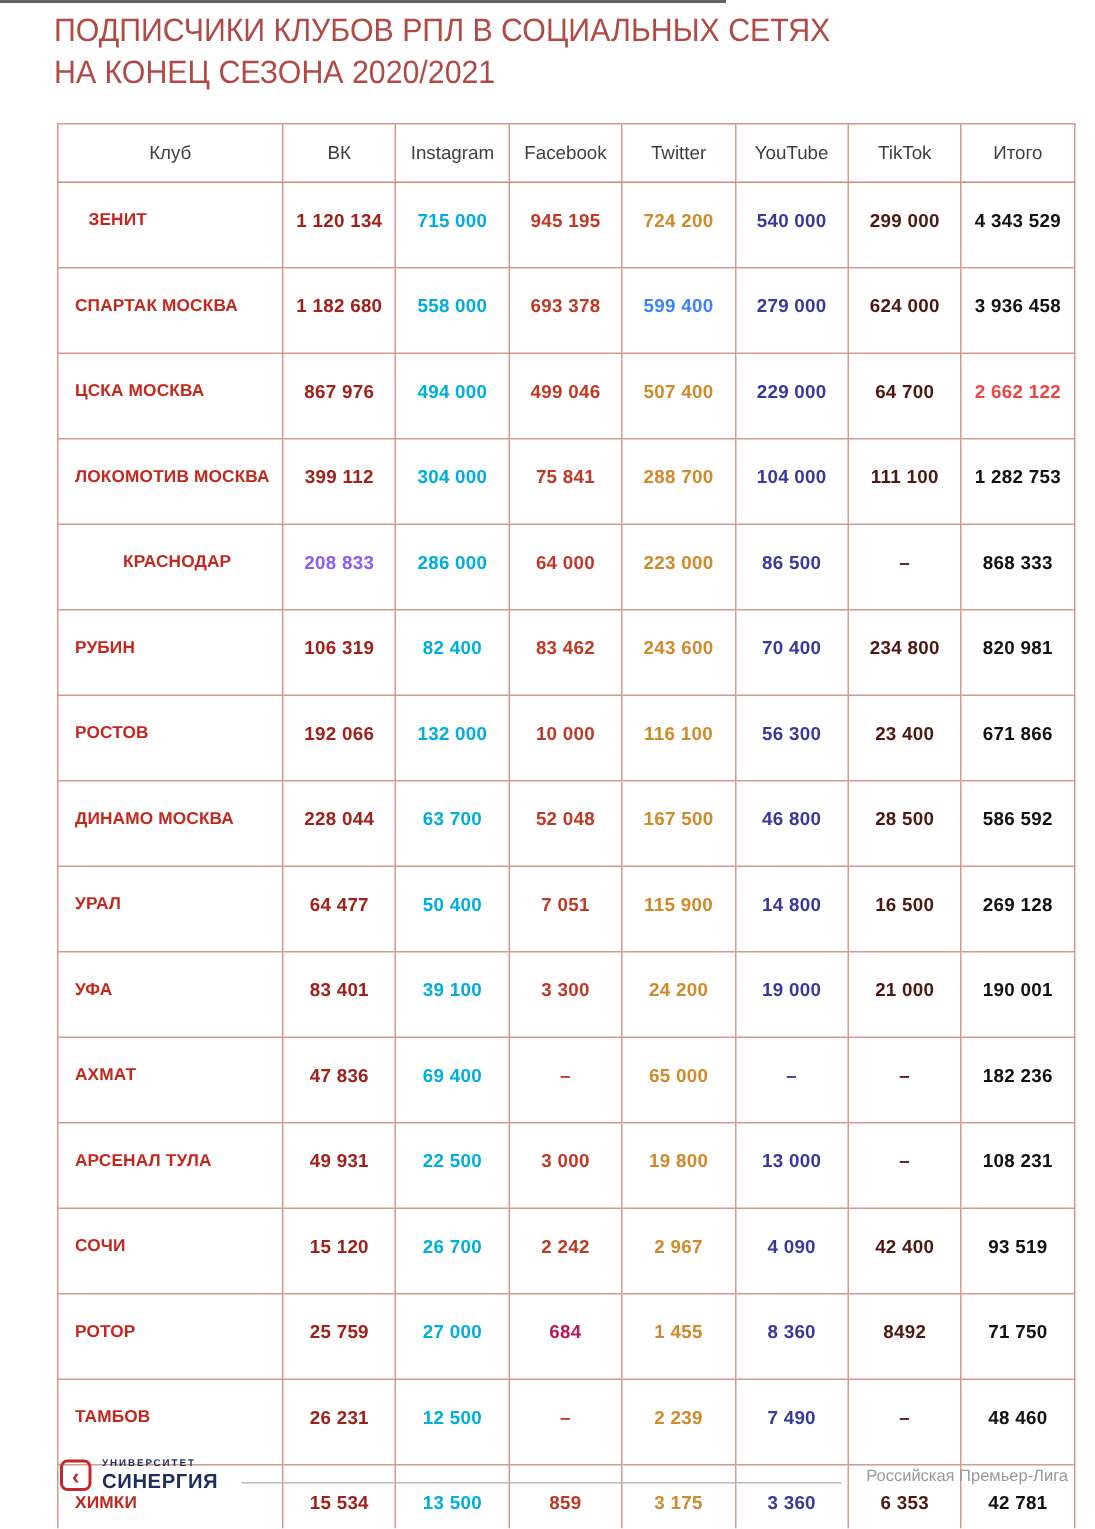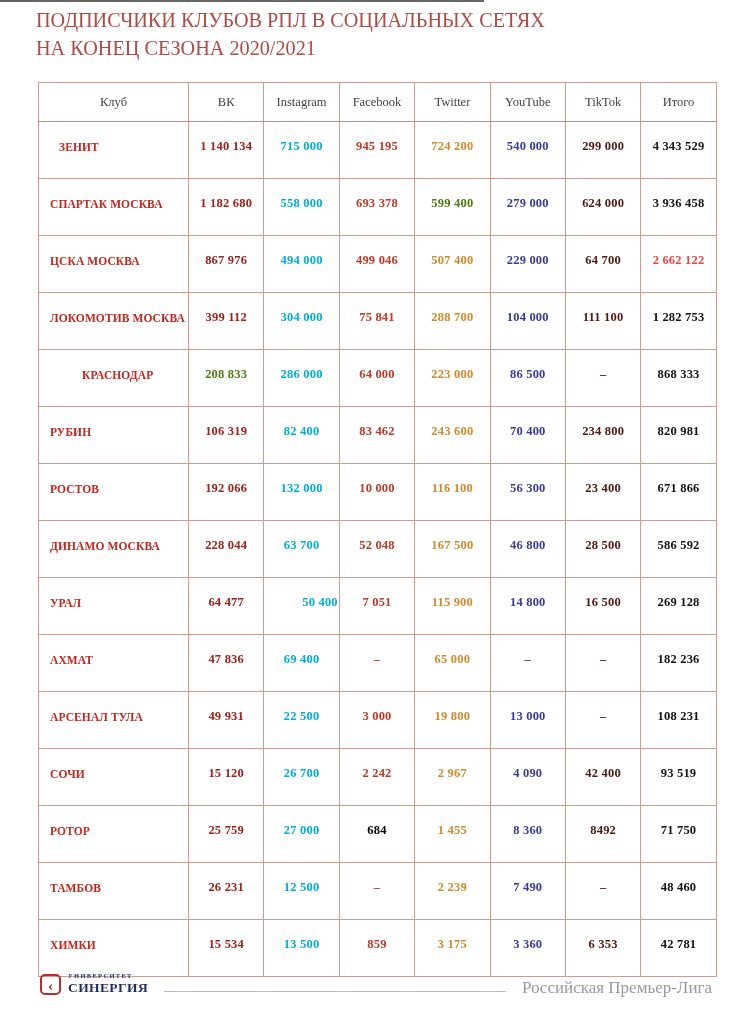--- a/index.html
+++ b/index.html
@@ -1,17 +1,17 @@
 <!DOCTYPE html>
 <html><head>
 <meta charset="utf-8">
 <style>
   html,body{margin:0;padding:0;background:#ffffff;}
   .page{position:relative;width:730px;height:1019px;background:#ffffff;overflow:hidden;
-        font-family:Liberation Serif, serif;}
+        font-family:Liberation Sans, sans-serif;}
   .top-artifact{position:absolute;top:0;left:0;width:484px;height:2px;background:#4a4a4a;opacity:.85;}
   .title{position:absolute;top:6px;left:36px;color:#b14944;font-size:21.5px;line-height:1.32;
          font-weight:400;transform:scaleX(.94);transform-origin:left top;white-space:nowrap;}
   table.subs{position:absolute;top:82px;left:38px;width:678px;border-collapse:collapse;
              table-layout:fixed;background:#fff;}
   table.subs col.c0{width:150px;}
   table.subs col.cn{width:75.4px;}
   table.subs th, table.subs td{border:1px solid #d49a8c;overflow:hidden;}
   table.subs th{border-bottom-color:#c98d80;height:36px;font-size:12.5px;font-weight:400;
                 color:#3f3f3f;text-align:center;vertical-align:middle;}
@@ -22,21 +22,21 @@
   table.subs{border:1px solid #c98d80;}
   .footer{position:absolute;left:40px;right:18px;top:972px;display:flex;align-items:flex-start;}
   .logo{display:flex;align-items:center;}
   .logo-mark{width:21px;height:21px;border:2.5px solid #c1272d;border-radius:5px;color:#c1272d;
              font-weight:700;font-size:15px;line-height:20px;text-align:center;box-sizing:border-box;}
   .logo-text{margin-left:7px;color:#1e2d5c;}
   .logo-top{font-size:6.5px;font-weight:700;letter-spacing:1.3px;}
   .logo-bottom{font-size:13.5px;font-weight:800;letter-spacing:.4px;margin-top:1px;}
   .footer-line{flex:1;height:1px;background:#b9bbbe;margin:0 16px;align-self:flex-end;
                margin-bottom:6px;}
-  .footer-right{font-size:17px;color:#97999e;white-space:nowrap;margin-top:6px;}
+  .footer-right{font-size:11px;color:#97999e;white-space:nowrap;margin-top:6px;}
 </style>
 </head>
 <body>
 
 <div class="page">
   <div class="top-artifact"></div>
 
   <div class="title">
     <div>ПОДПИСЧИКИ КЛУБОВ РПЛ В СОЦИАЛЬНЫХ СЕТЯХ</div>
     <div>НА КОНЕЦ СЕЗОНА 2020/2021</div>
@@ -61,34 +61,34 @@
           <th>Facebook</th>
           <th>Twitter</th>
           <th>YouTube</th>
           <th>TikTok</th>
           <th>Итого</th>
         </tr>
     </thead>
     <tbody id="body-rows">
         <tr>
           <td style="color: rgb(195, 39, 29); padding-left: 20px;">ЗЕНИТ</td>
-          <td style="color: rgb(160, 33, 25);">1 140 134</td>
+          <td style="color: rgb(160, 33, 25);">1 120 134</td>
           <td style="color: rgb(0, 174, 220);">715 000</td>
           <td style="color: rgb(191, 58, 38);">945 195</td>
           <td style="color: rgb(209, 138, 43);">724 200</td>
           <td style="color: rgb(57, 57, 155);">540 000</td>
           <td style="color: rgb(78, 24, 18);">299 000</td>
           <td style="color: rgb(18, 18, 18);">4 343 529</td>
         </tr>
         <tr>
           <td style="color: rgb(195, 39, 29);">СПАРТАК МОСКВА</td>
           <td style="color: rgb(160, 33, 25);">1 182 680</td>
           <td style="color: rgb(0, 174, 220);">558 000</td>
           <td style="color: rgb(191, 58, 38);">693 378</td>
-          <td style="color: #4d7c0f;">599 400</td>
+          <td style="color: #3b82f6;">599 400</td>
           <td style="color: rgb(57, 57, 155);">279 000</td>
           <td style="color: rgb(78, 24, 18);">624 000</td>
           <td style="color: rgb(18, 18, 18);">3 936 458</td>
         </tr>
         <tr>
           <td style="color: rgb(195, 39, 29);">ЦСКА МОСКВА</td>
           <td style="color: rgb(160, 33, 25);">867 976</td>
           <td style="color: rgb(0, 174, 220);">494 000</td>
           <td style="color: rgb(191, 58, 38);">499 046</td>
           <td style="color: rgb(209, 138, 43);">507 400</td>
@@ -101,21 +101,21 @@
           <td style="color: rgb(160, 33, 25);">399 112</td>
           <td style="color: rgb(0, 174, 220);">304 000</td>
           <td style="color: rgb(191, 58, 38); margin-top: 44px;">75 841</td>
           <td style="color: rgb(209, 138, 43);">288 700</td>
           <td style="color: rgb(57, 57, 155);">104 000</td>
           <td style="color: rgb(78, 24, 18);">111 100</td>
           <td style="color: rgb(18, 18, 18);">1 282 753</td>
         </tr>
         <tr>
           <td style="color: rgb(195, 39, 29); padding-left: 43px;">КРАСНОДАР</td>
-          <td style="color: #4d7c0f;">208 833</td>
+          <td style="color: #8b5cf6;">208 833</td>
           <td style="color: rgb(0, 174, 220);">286 000</td>
           <td style="color: rgb(191, 58, 38);">64 000</td>
           <td style="color: rgb(209, 138, 43);">223 000</td>
           <td style="color: rgb(57, 57, 155);">86 500</td>
           <td style="color: rgb(78, 24, 18);">–</td>
           <td style="color: rgb(18, 18, 18);">868 333</td>
         </tr>
         <tr>
           <td style="color: rgb(195, 39, 29);">РУБИН</td>
           <td style="color: rgb(160, 33, 25);">106 319</td>
@@ -142,26 +142,36 @@
           <td style="color: rgb(0, 174, 220);">63 700</td>
           <td style="color: rgb(191, 58, 38);">52 048</td>
           <td style="color: rgb(209, 138, 43); text-align: center;">167 500</td>
           <td style="color: rgb(57, 57, 155);">46 800</td>
           <td style="color: rgb(78, 24, 18);">28 500</td>
           <td style="color: rgb(18, 18, 18);">586 592</td>
         </tr>
         <tr>
           <td style="color: rgb(195, 39, 29);">УРАЛ</td>
           <td style="color: rgb(160, 33, 25);">64 477</td>
-          <td style="color: rgb(0, 174, 220); text-align: right;">50 400</td>
+          <td style="color: rgb(0, 174, 220);">50 400</td>
           <td style="color: rgb(191, 58, 38);">7 051</td>
           <td style="color: rgb(209, 138, 43);">115 900</td>
           <td style="color: rgb(57, 57, 155);">14 800</td>
           <td style="color: rgb(78, 24, 18);">16 500</td>
           <td style="color: rgb(18, 18, 18);">269 128</td>
+        </tr>
+        <tr>
+          <td style="color: rgb(195, 39, 29);">УФА</td>
+          <td style="color: rgb(160, 33, 25);">83 401</td>
+          <td style="color: rgb(0, 174, 220);">39 100</td>
+          <td style="color: rgb(191, 58, 38);">3 300</td>
+          <td style="color: rgb(209, 138, 43);">24 200</td>
+          <td style="color: rgb(57, 57, 155);">19 000</td>
+          <td style="color: rgb(78, 24, 18);">21 000</td>
+          <td style="color: rgb(18, 18, 18);">190 001</td>
         </tr>
         <tr>
           <td style="color: rgb(195, 39, 29);">АХМАТ</td>
           <td style="color: rgb(160, 33, 25);">47 836</td>
           <td style="color: rgb(0, 174, 220);">69 400</td>
           <td style="color: rgb(191, 58, 38);">–</td>
           <td style="color: rgb(209, 138, 43);">65 000</td>
           <td style="color: rgb(57, 57, 155);">–</td>
           <td style="color: rgb(78, 24, 18);">–</td>
           <td style="color: rgb(18, 18, 18);">182 236</td>
@@ -183,21 +193,21 @@
           <td style="color: rgb(191, 58, 38);">2 242</td>
           <td style="color: rgb(209, 138, 43);">2 967</td>
           <td style="color: rgb(57, 57, 155);">4 090</td>
           <td style="color: rgb(78, 24, 18);">42 400</td>
           <td style="color: rgb(18, 18, 18);">93 519</td>
         </tr>
         <tr>
           <td style="color: rgb(195, 39, 29);">РОТОР</td>
           <td style="color: rgb(160, 33, 25);">25 759</td>
           <td style="color: rgb(0, 174, 220);">27 000</td>
-          <td style="color: #000000; margin-left: 33px;">684</td>
+          <td style="color: #be185d; margin-left: 33px;">684</td>
           <td style="color: rgb(209, 138, 43);">1 455</td>
           <td style="color: rgb(57, 57, 155);">8 360</td>
           <td style="color: rgb(78, 24, 18);">8492</td>
           <td style="color: rgb(18, 18, 18);">71 750</td>
         </tr>
         <tr>
           <td style="color: rgb(195, 39, 29);">ТАМБОВ</td>
           <td style="color: rgb(160, 33, 25);">26 231</td>
           <td style="color: rgb(0, 174, 220);">12 500</td>
           <td style="color: rgb(191, 58, 38);">–</td>

